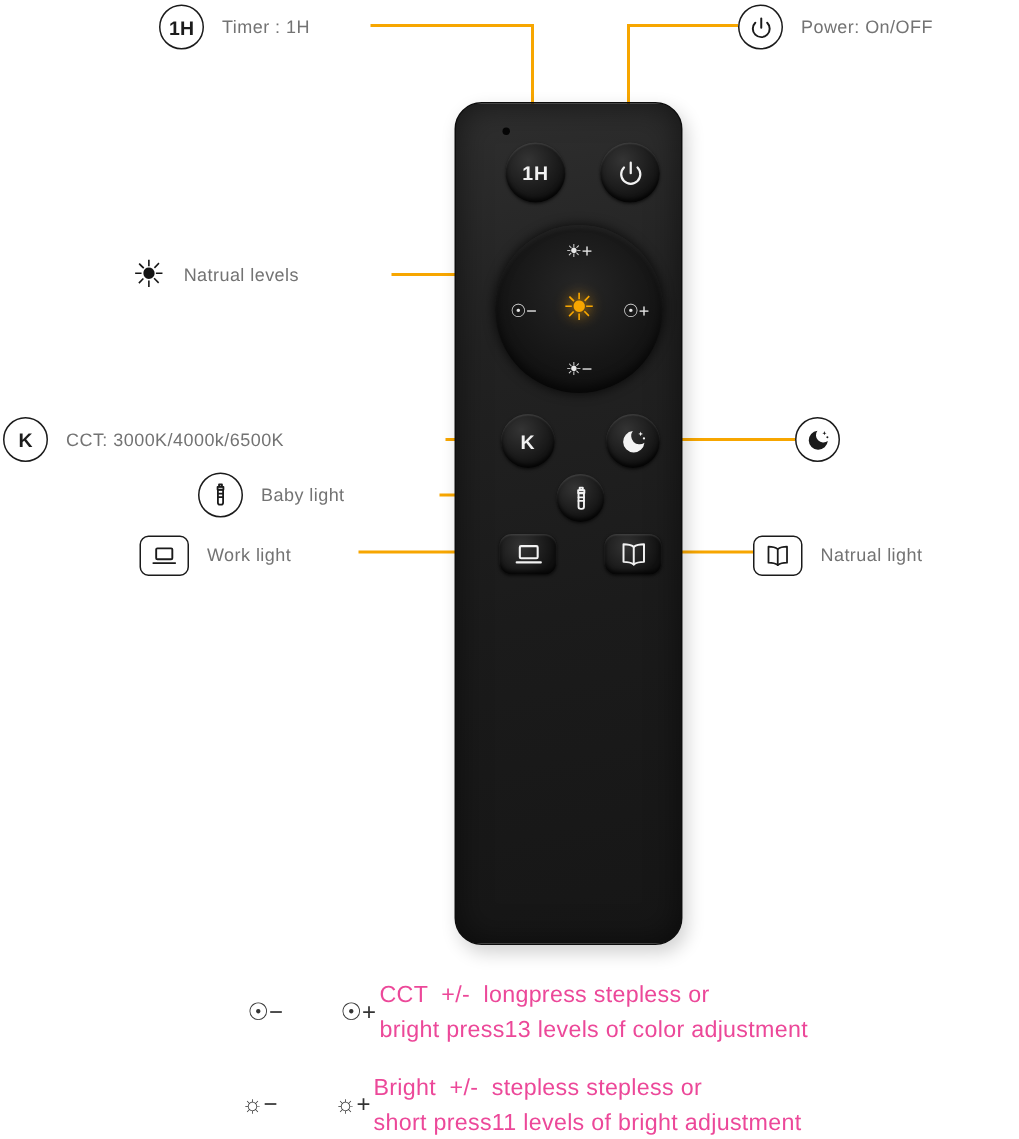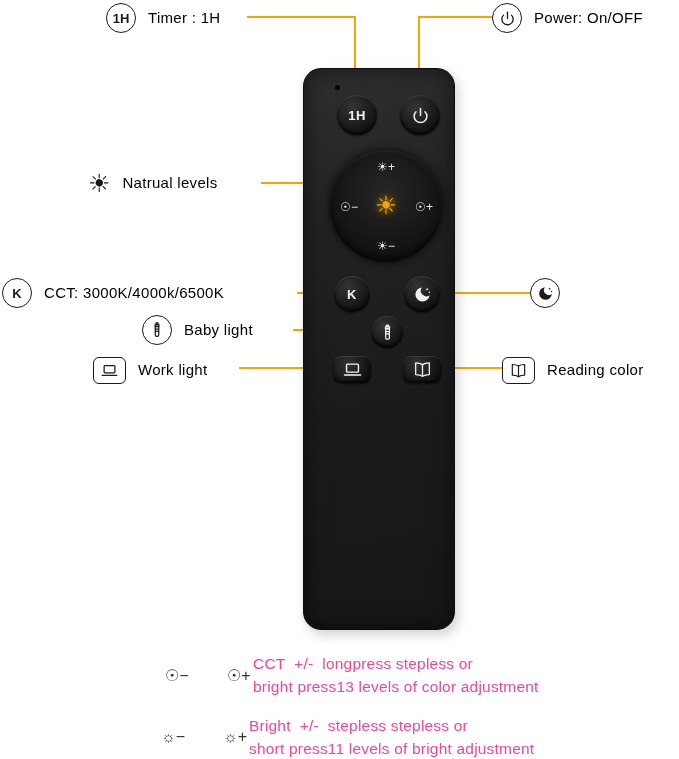--- a/index.html
+++ b/index.html
@@ -4,21 +4,21 @@
 <style>
   html,body { margin:0; padding:0; background:#ffffff; }
   .canvas {
     position:relative; width:679px; height:759px; overflow:hidden;
     background:#ffffff; font-family:"Liberation Sans", sans-serif;
   }
 
   
   .anno { position:absolute; display:flex; align-items:center; gap:12px; }
   .label {
-    font-size:15px; color:#000000; letter-spacing:0.3px; white-space:nowrap;
+    font-size:12px; color:#737373; letter-spacing:0.3px; white-space:nowrap;
     line-height:30px;
   }
   .badge-circle {
     width:28px; height:28px; border:1.7px solid #1b1b1b; border-radius:50%;
     display:flex; align-items:center; justify-content:center; background:#fff;
     flex:0 0 auto; color:#1b1b1b;
   }
   .badge-rect {
     width:31px; height:25px; border:1.7px solid #1b1b1b; border-radius:6px;
     display:flex; align-items:center; justify-content:center; background:#fff;
@@ -211,21 +211,21 @@
     <span class="label">Natrual levels</span>
   </div>
 
   <div class="anno" style="left:2px;top:278px">
     <span class="badge-circle">
       <span class="badge-text">K</span>
     </span>
     <span class="label">CCT: 3000K/4000k/6500K</span>
   </div>
 
-  <div class="anno" style="left:142px;top:315px">
+  <div class="anno" style="left:132px;top:315px">
     <span class="badge-circle">
       <svg class="ic" style="width:18px;height:18px" viewBox="0 0 24 24">
           <use href="#ic-bottle"></use>
         </svg>
     </span>
     <span class="label">Baby light</span>
   </div>
 
   <div class="anno" style="left:93px;top:355px">
     <span class="badge-rect">
@@ -243,21 +243,21 @@
         </svg>
     </span>
   </div>
 
   <div class="anno" style="left:502px;top:355px">
     <span class="badge-rect">
       <svg class="ic" style="width:19px;height:19px" viewBox="0 0 24 24">
           <use href="#ic-book"></use>
         </svg>
     </span>
-    <span class="label">Reading color</span>
+    <span class="label">Natrual light</span>
   </div>
 
   <div class="legend-row" style="left:165px;top:652px">
     <span class="legend-icon li-minus">☉−</span>
     <span class="legend-icon li-plus">☉+</span>
     <div class="legend-text">
       <div>CCT  +/-  longpress stepless or</div>
       <div>bright press13 levels of color adjustment</div>
     </div>
   </div>

